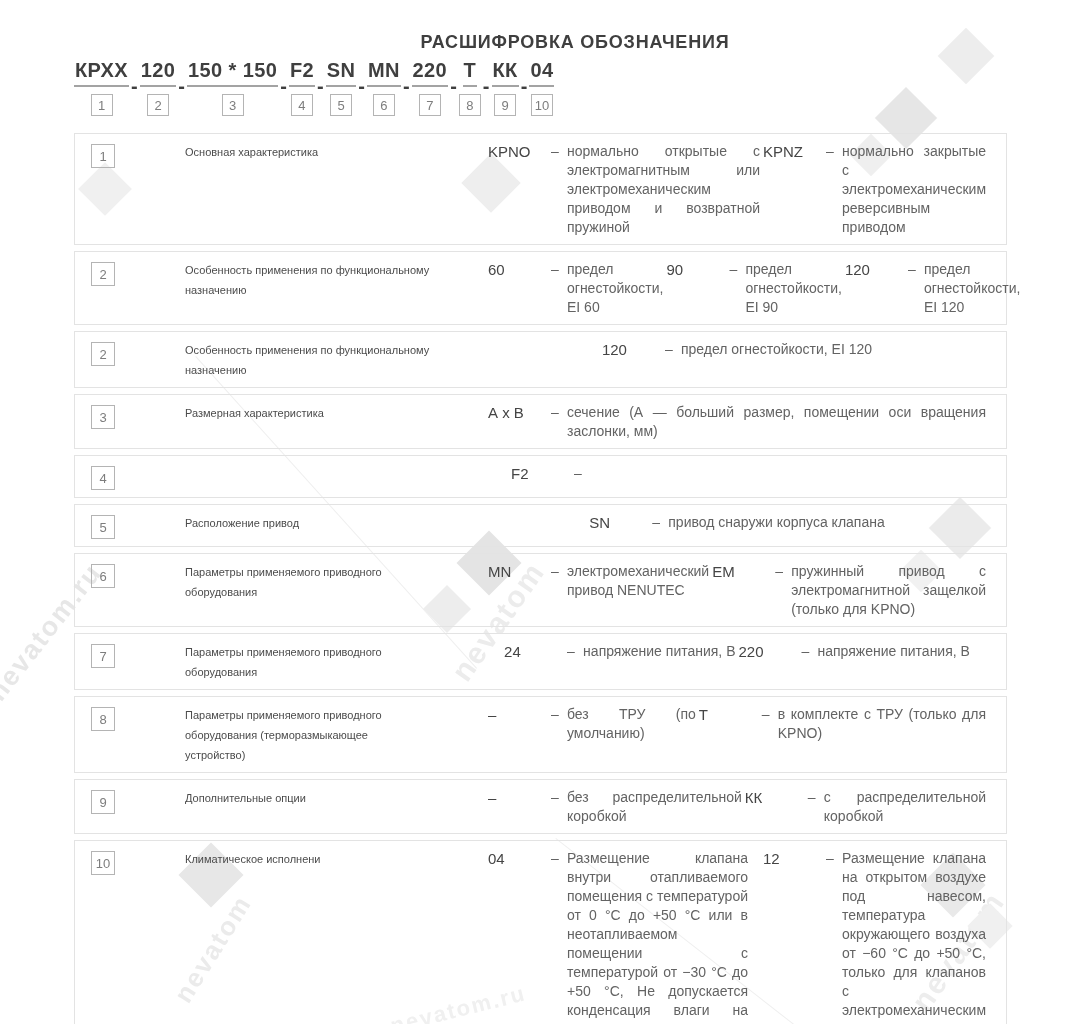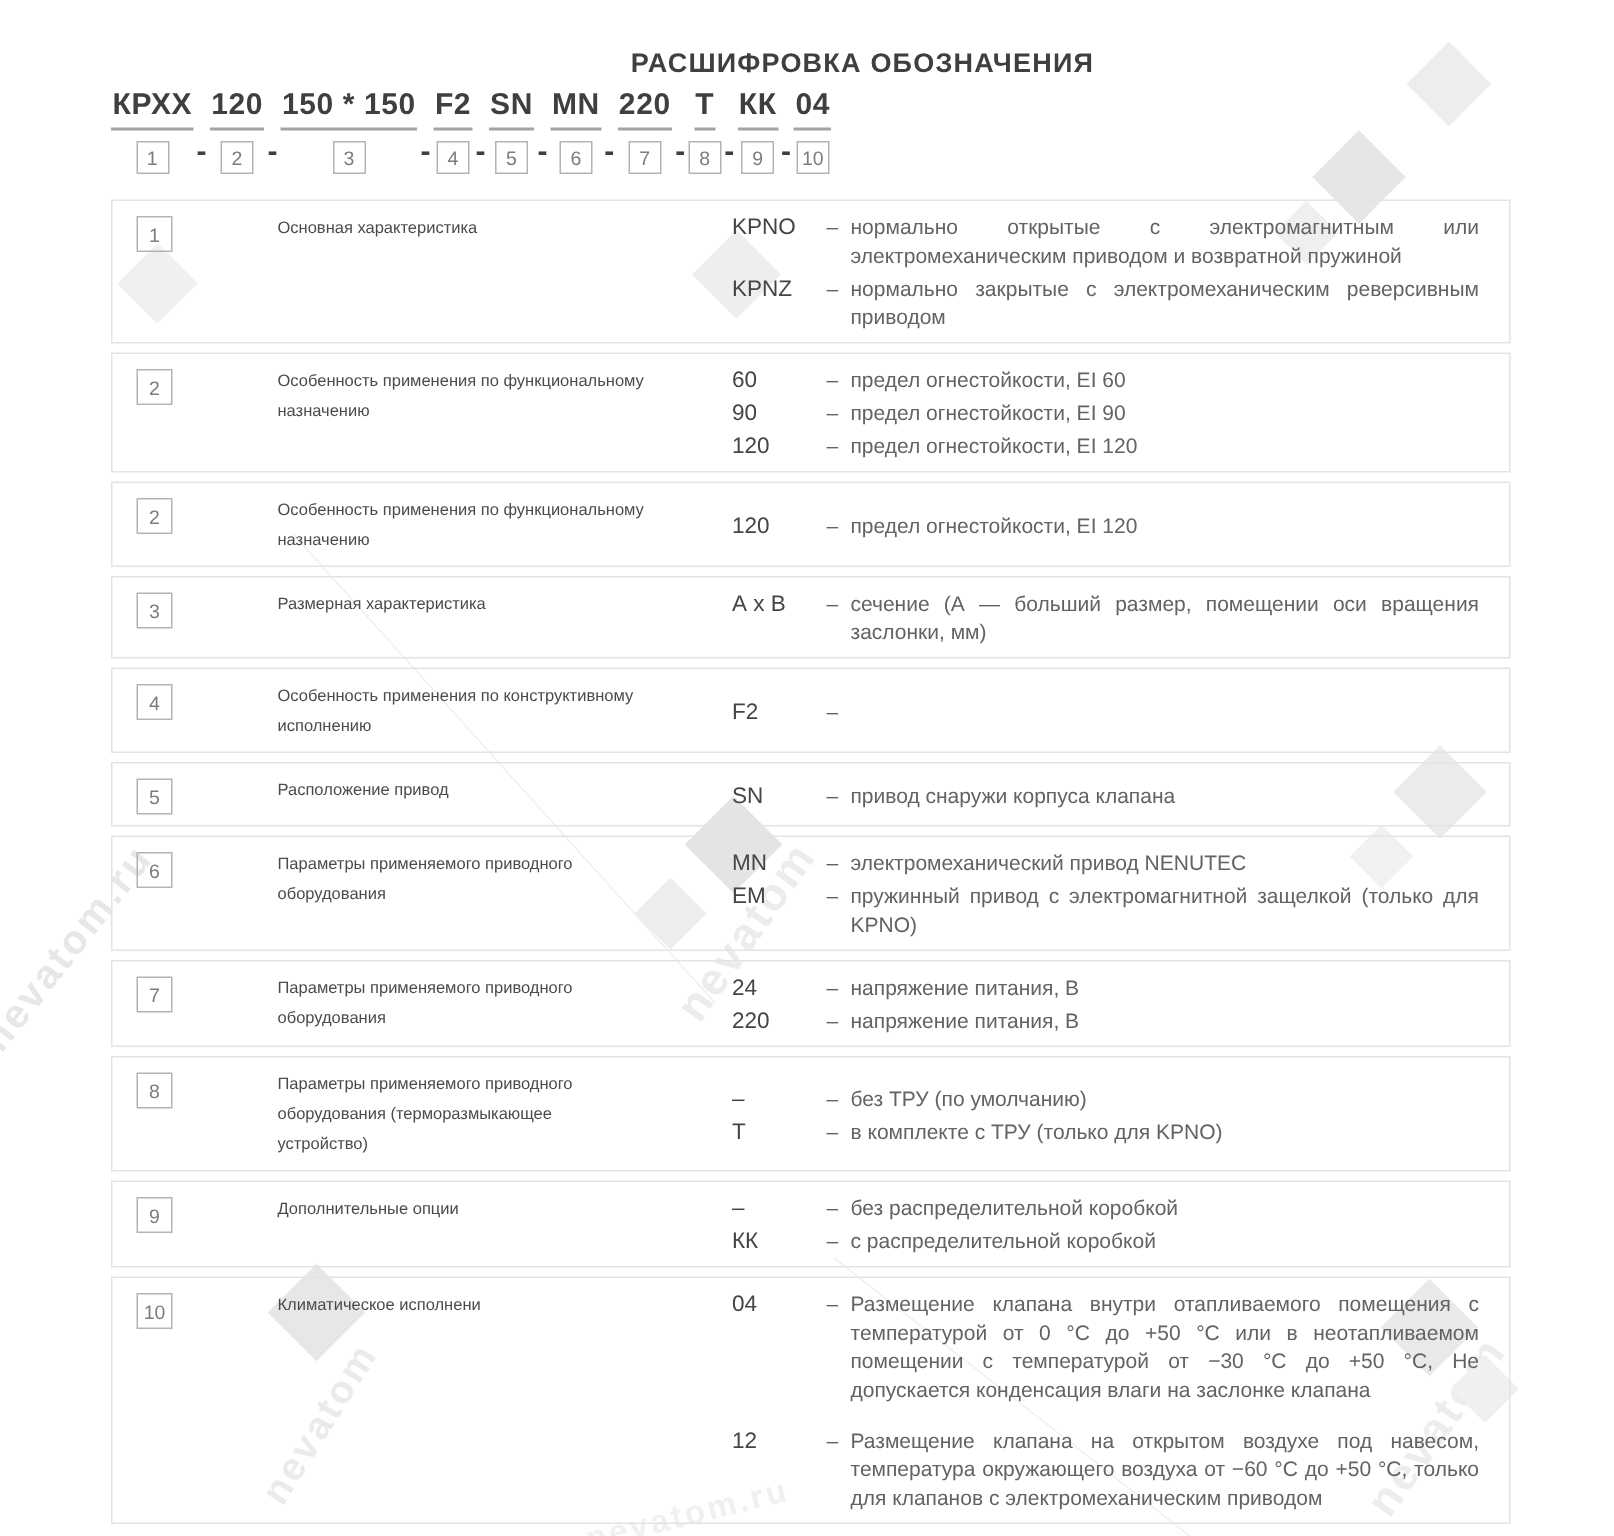--- a/index.html
+++ b/index.html
@@ -38,21 +38,21 @@
   .h1 { left:556px; top:838px; width:330px; transform:rotate(38deg); }
   .h2 { left:196px; top:356px; width:420px; transform:rotate(48deg); }
 
   
   .content { position:relative; z-index:1; padding:32px 0 0 74px; }
 
   .page-title {
     font-size:18px; font-weight:bold; color:#3f3f3f; letter-spacing:0.8px;text-align:center;
   }
 
-  .code-line { margin-top:6px; display:flex; align-items:flex-end; }
+  .code-line { margin-top:6px; display:flex; align-items:center; }
   .seg { display:inline-flex; flex-direction:column; align-items:center; }
   .seg-text {
     font-size:20px; font-weight:bold; color:#3f3f3f; letter-spacing:0.4px;
     padding:0 1px 3px 1px; border-bottom:2px solid #a3a3a3;
   }
   .hyph { font-size:20px; font-weight:bold; color:#3f3f3f; padding:0 2px 3px 2px; }
   .seg-box {
     margin-top:7px; min-width:22px; height:22px; padding:0 3px;
     border:1px solid #b4b4b4; color:#7d7d7d; font-size:13px;
     display:flex; align-items:center; justify-content:center;
@@ -67,21 +67,21 @@
   .numbox {
     flex:0 0 24px; width:24px; height:24px; margin-top:2px;
     border:1px solid #b4b4b4; color:#7d7d7d; font-size:13px;
     display:flex; align-items:center; justify-content:center;
   }
   .label {
     flex:0 0 303px; margin-left:70px; padding-right:58px;
     font-size:11px; line-height:20px; color:#4b4b4b;
   }
   .values {
-    flex:1; display:flex; flex-direction:column; gap:3px; justify-content:center;
+    flex:1; display:flex; flex-direction:row; gap:3px; justify-content:center;
   }
   .row-10 .values { gap:15px; justify-content:flex-start; }
   .vitem { display:flex; align-items:flex-start; }
   .vcode { flex:0 0 63px; font-size:15px; line-height:19px; color:#454545; }
   .vdash { flex:0 0 16px; font-size:14px; line-height:19px; color:#636363; }
   .vdesc {
     flex:1; font-size:14px; line-height:19px; color:#636363;
     text-align:justify;
   }
 </style>
@@ -220,21 +220,20 @@
     <div class="values">
           <div class="vitem">
     <div class="vcode">А х В</div>
     <div class="vdash">–</div>
     <div class="vdesc">сечение (А — больший размер, помещении оси вращения заслонки, мм)</div>
   </div>
         </div>
   </div>
       <div class="row">
     <div class="numbox">4</div>
-    <div class="label">Особенность применения по конструктивному исполнению</div>
     <div class="values">
           <div class="vitem">
     <div class="vcode">F2</div>
     <div class="vdash">–</div>
   </div>
         </div>
   </div>
       <div class="row">
     <div class="numbox">5</div>
     <div class="label">Расположение привод</div>

